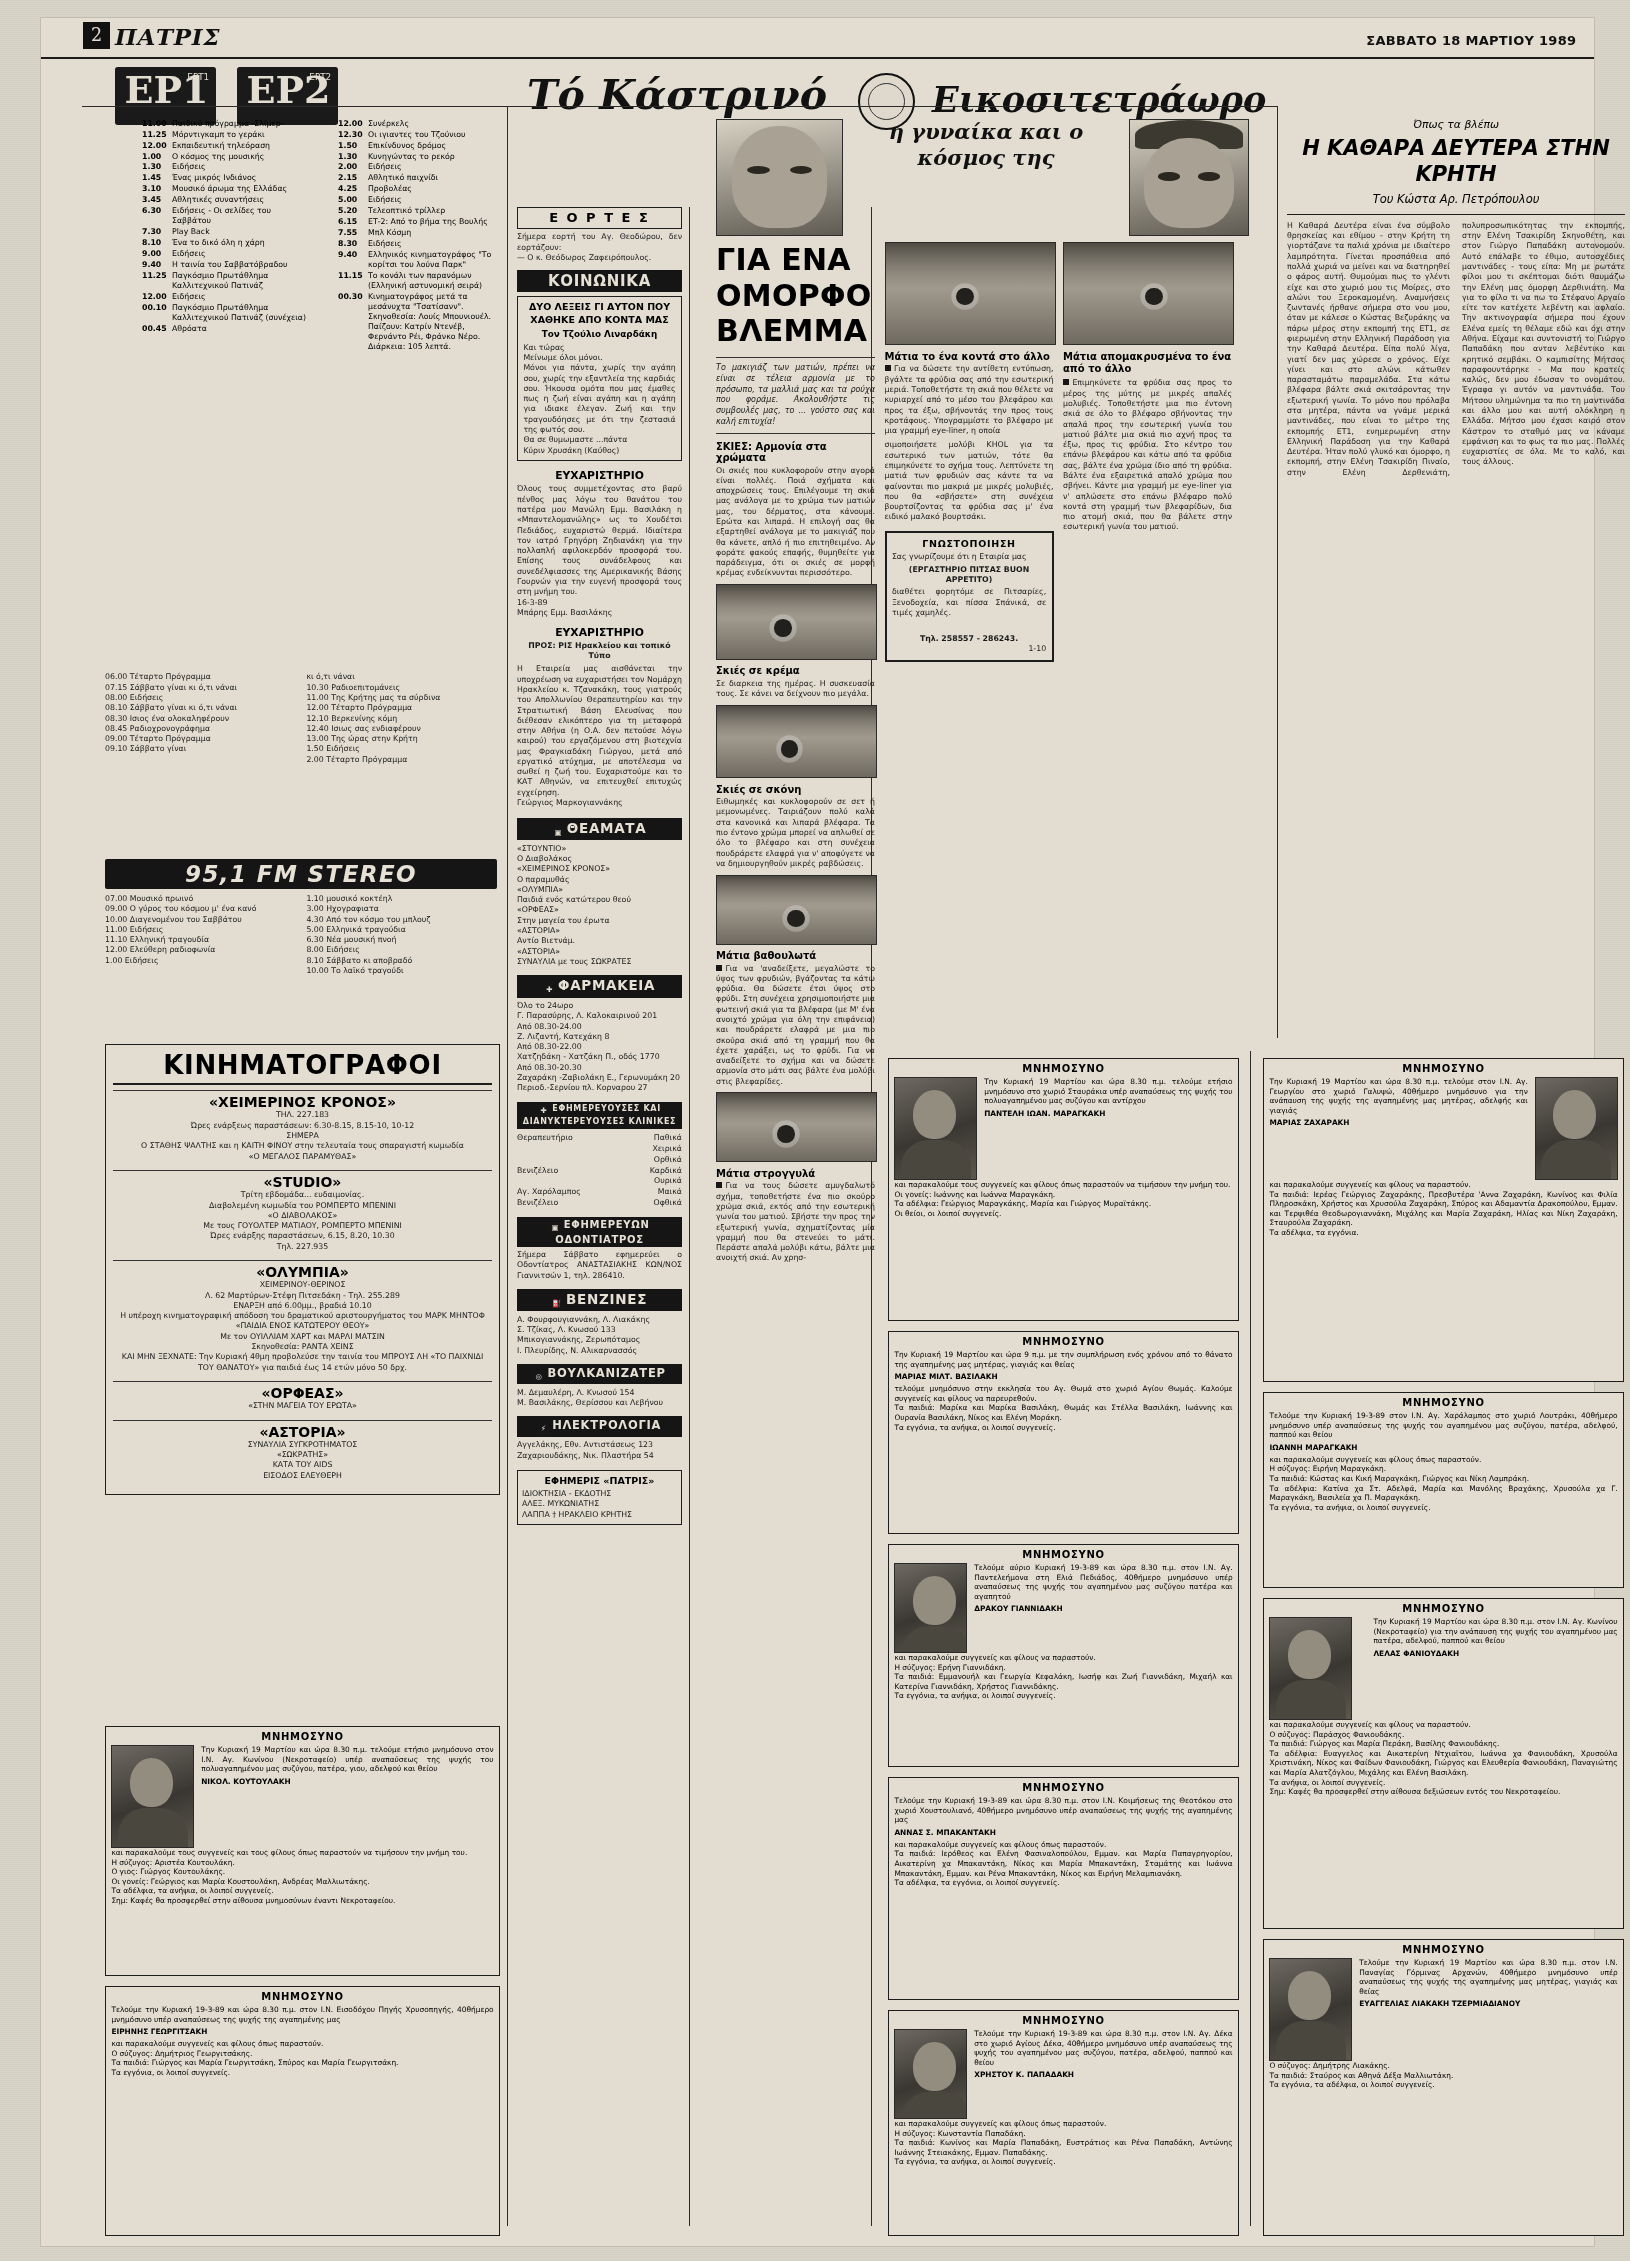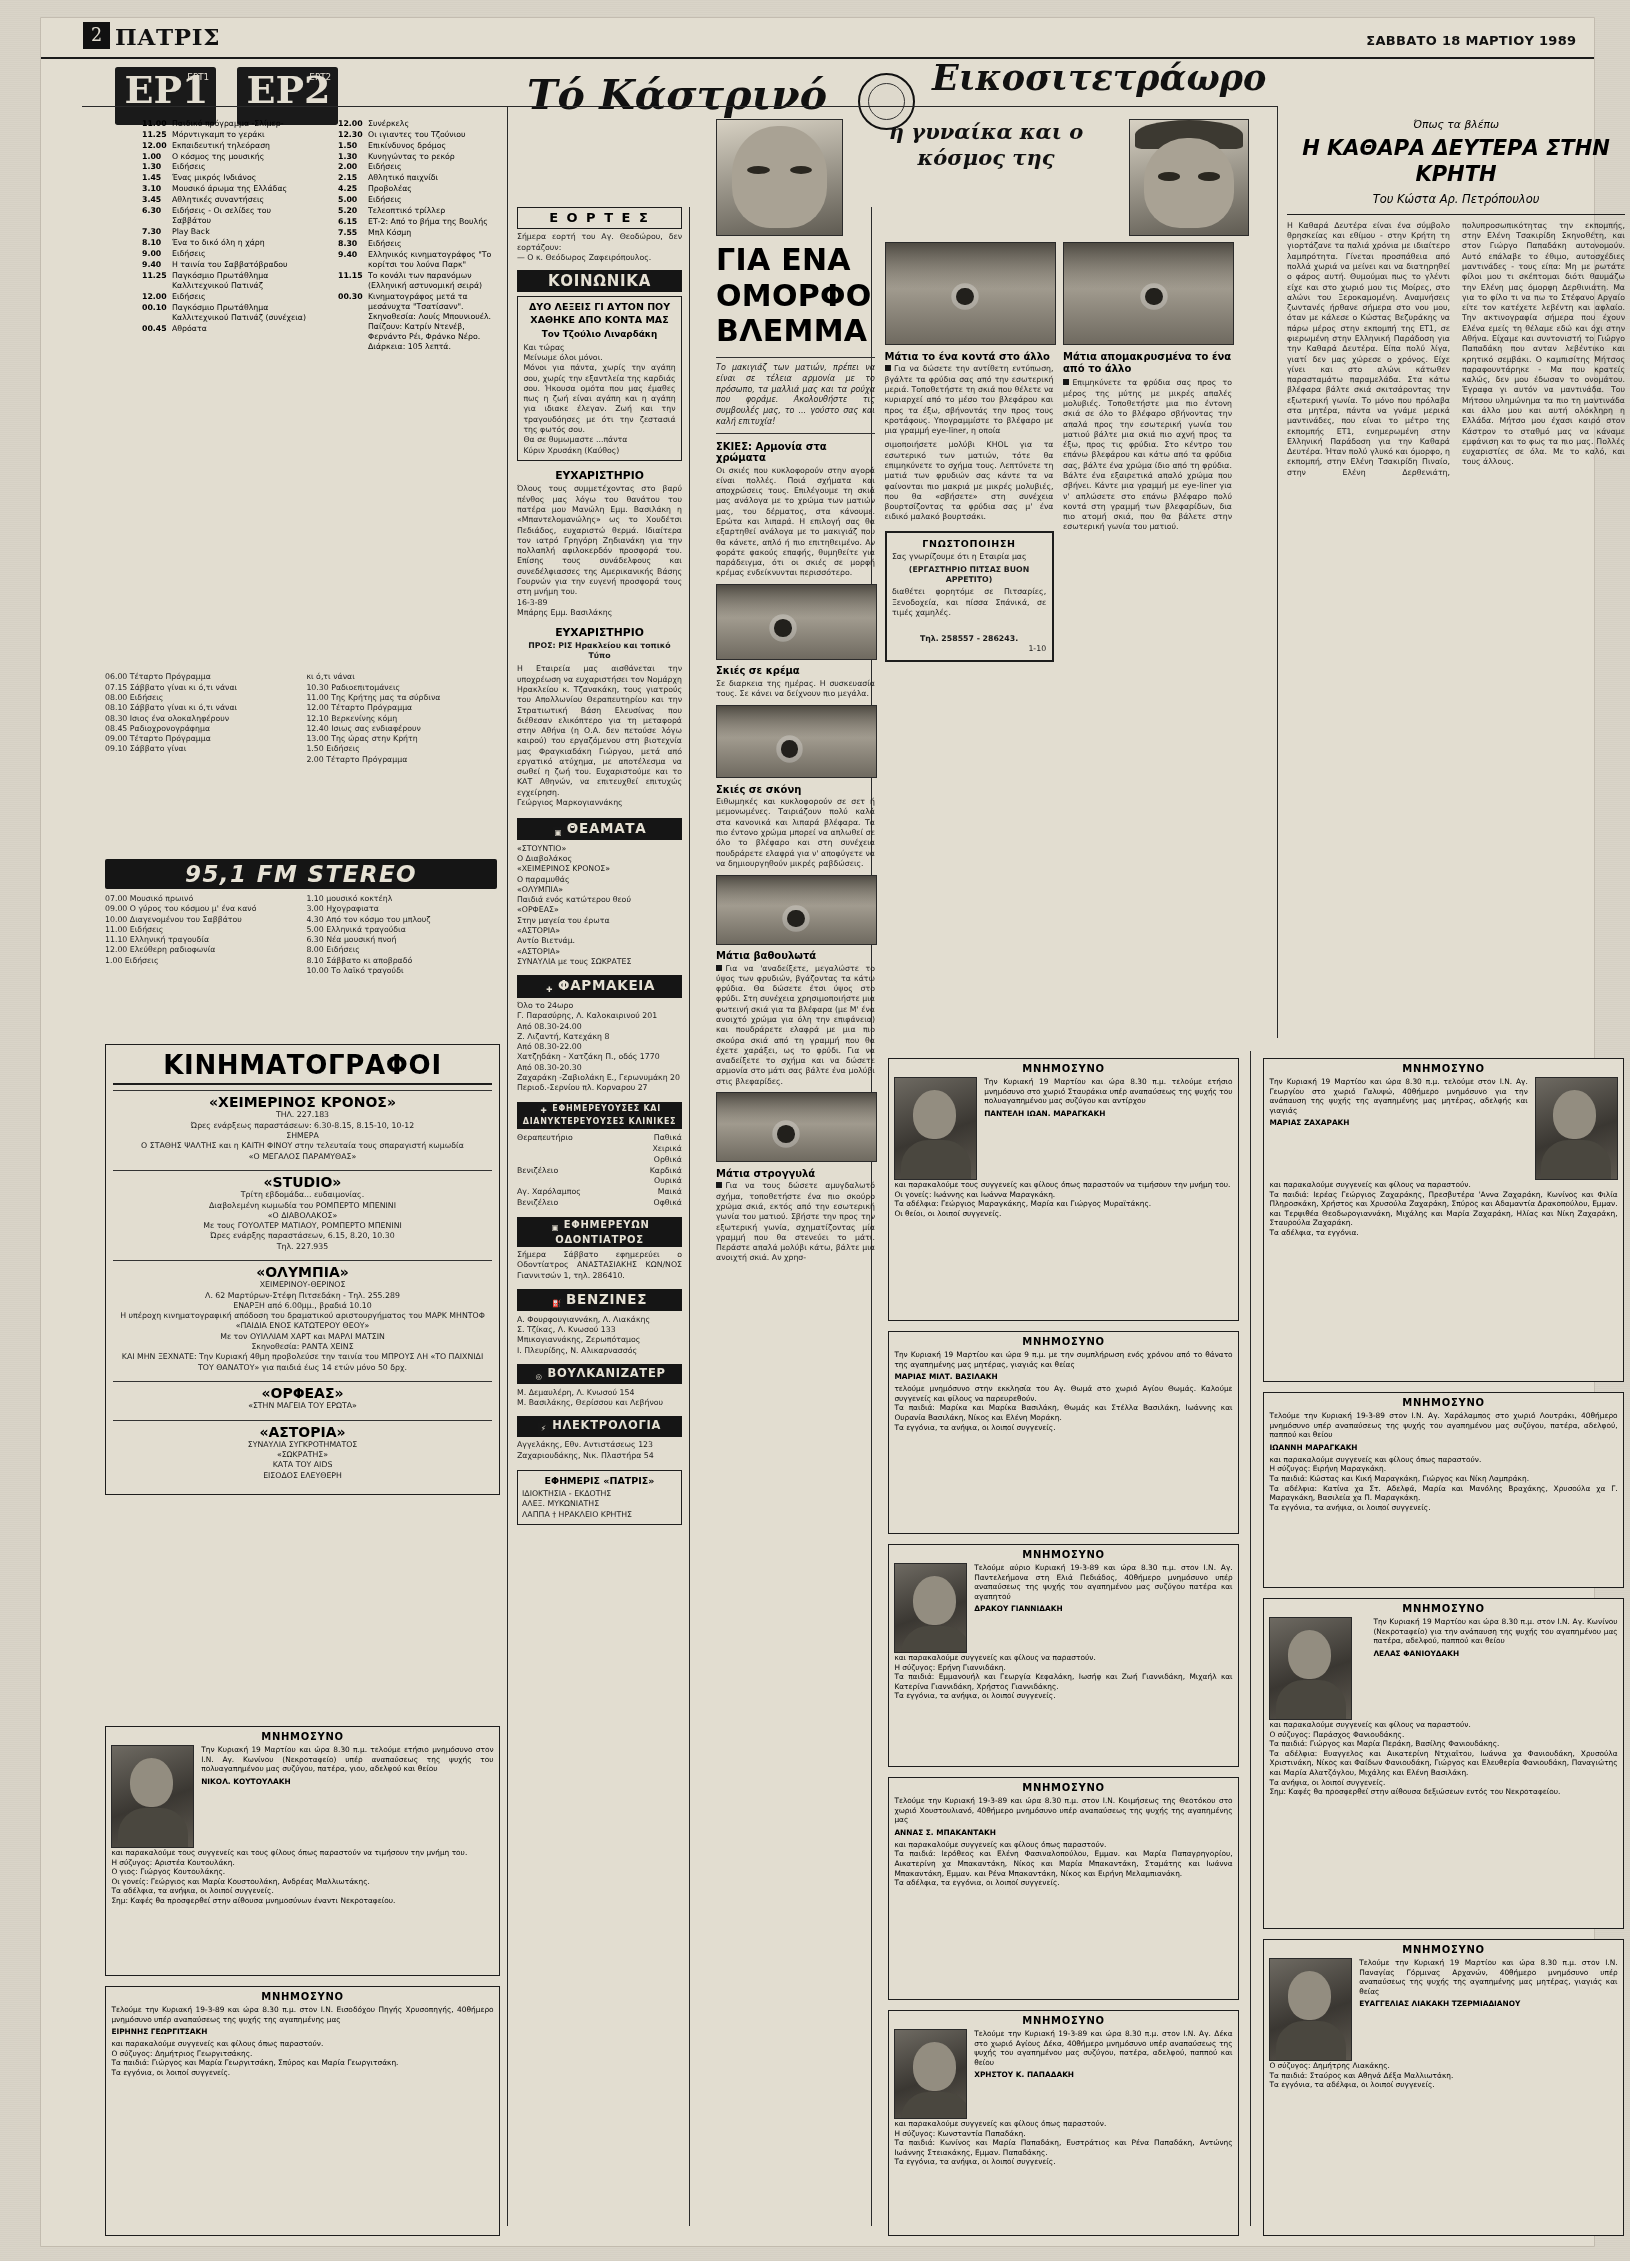--- a/index.html
+++ b/index.html
@@ -12,21 +12,21 @@
     overflow:hidden;
     box-sizing:border-box;
   }
   .paper{
     position:absolute;left:41px;top:17.6px;width:1553px;height:2228px;
     background:#e2ddd0;
     box-shadow:0 0 0 0.7px #b9b3a5;
   }
   
   .masthead{position:absolute;left:0;top:0;width:100%;height:39px;border-bottom:2px solid #1b1b1b;}
-  .mh-logo{position:absolute;left:74px;top:5.4px;font-size:23px;font-weight:bold;letter-spacing:0.7px;color:#111;font-family:"DejaVu Serif",serif;}
+  .mh-logo{position:absolute;left:74px;top:5.4px;font-size:23px;font-weight:bold;letter-spacing:0.7px;color:#111;font-family:"DejaVu Serif",serif;font-style:italic;}
   .mh-sq{position:absolute;left:42px;top:4px;width:27px;height:27px;background:#111;color:#e2ddd0;font-size:17.6px;text-align:center;line-height:27px;font-family:"DejaVu Serif",serif;}
   .mh-date{position:absolute;right:17.6px;top:15px;font-size:13px;font-weight:bold;color:#111;letter-spacing:0.3px;}
   
   .col{position:absolute;box-sizing:border-box;}
   .rule-v{position:absolute;width:1.4px;background:#2a2a2a;}
   .rule-h{position:absolute;height:1.4px;background:#2a2a2a;}
   .tiny{font-size:7.8px;line-height:1.32;color:#1a1a1a;text-align:justify;}
   .tiny2{font-size:8px;line-height:1.35;color:#1a1a1a;text-align:justify;}
   .ctr{text-align:center;}
   .b{font-weight:bold;}
@@ -80,21 +80,21 @@
   <div class="ert" style="left:74px;">
     <div class="n"><span>ΕΡ</span><span>1</span></div>
     <div class="s">ΕΡΤ1</div>
   </div>
   <div class="ert" style="left:196px;">
     <div class="n"><span>ΕΡ</span><span>2</span></div>
     <div class="s">ΕΡΤ2</div>
   </div>
   <div class="script" style="left:486px;top:53px;font-size:41px;">Τό Κάστρινό</div>
   <div class="seal" style="left:817px;top:55px;"></div>
-  <div class="script" style="left:891px;top:39px;font-size:35px;">Εικοσιτετράωρο</div>
+  <div class="script" style="left:891px;top:61px;font-size:35px;">Εικοσιτετράωρο</div>
 
   <div class="rule-v" style="left:466px;top:88px;height:2120px;"></div>
   <div class="rule-v" style="left:648px;top:189px;height:2019px;"></div>
   <div class="rule-v" style="left:830px;top:189px;height:2019px;"></div>
   <div class="rule-v" style="left:1209px;top:1033px;height:1175px;"></div>
   <div class="rule-v" style="left:1236px;top:88px;height:932px;"></div>
   <div class="rule-h" style="left:41px;top:88px;width:1195px;"></div>
 
   <div class="col" style="left:101px;top:101px;width:169px;">
     <div id="tv-left">

